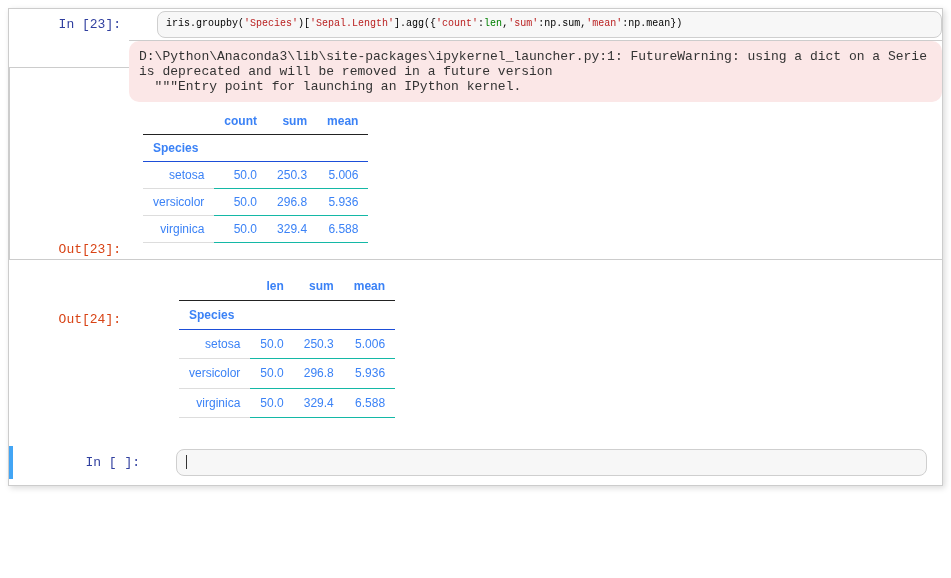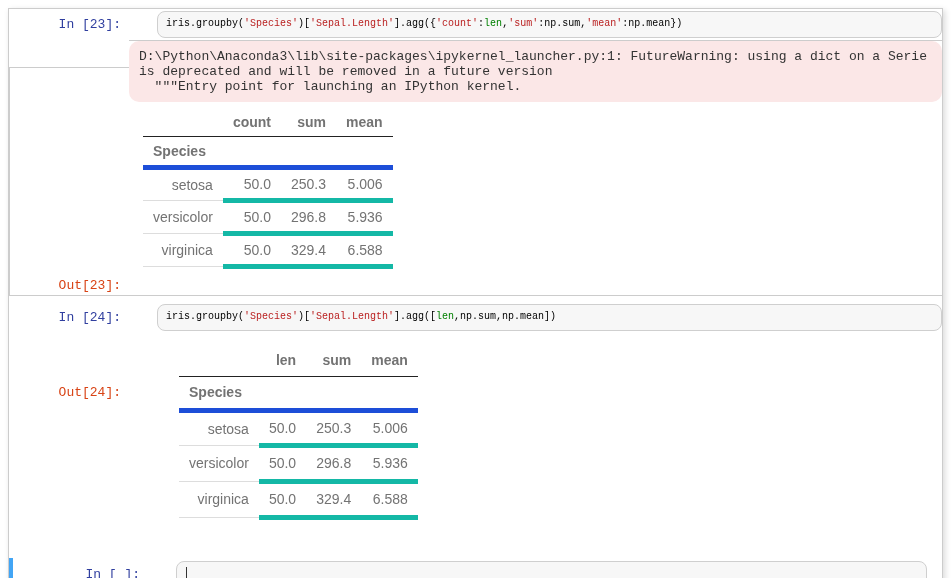--- a/index.html
+++ b/index.html
@@ -61,45 +61,45 @@
       padding: 8px 10px;
       border-radius: 10px;
       white-space: pre-wrap;
       font-family: Menlo, Monaco, "Courier New", monospace;
       font-size: 13px;
       margin: 0;
     }
     .dataframe {
       border-collapse: collapse;
       font-family: "Helvetica Neue", Helvetica, Arial, sans-serif;
-      font-size: 14px;
-      color: #737373;
-      margin: 6px 0 26px 14px;
+      font-size: 12px;
+      color: #3b82f6;
+      margin: 6px 0 16px 14px;
     }
     .dataframe thead th {
       text-align: right;
       font-weight: bold;
       padding: 6px 10px;
       border-bottom: 1px solid #222;
     }
     .dataframe thead tr:first-child th:first-child { text-align: left; }
     .dataframe thead tr.index-row th {
       text-align: left;
-      border-bottom: 5px solid #1d4ed8;
+      border-bottom: 1px solid #1d4ed8;
     }
     .dataframe tbody th {
       text-align: right;
       font-weight: normal;
       padding: 6px 10px;
       border-bottom: 1px solid #ddd;
     }
     .dataframe tbody td {
       text-align: right;
       padding: 6px 10px;
-      border-bottom: 5px solid #14b8a6;
+      border-bottom: 1px solid #14b8a6;
     }
     .selected-cell {
       border-left: 4px solid #42A5F5;
       margin-top: 6px;
       padding: 3px 15px;
     }
     .out-block-wrapper {
       display: flex;
     }
     .out-side {
@@ -188,26 +188,20 @@
             <th>virginica</th>
             <td>50.0</td>
             <td>329.4</td>
             <td>6.588</td>
           </tr>
         </tbody>
       </table>
     </div>
   </div>
 
-  <div class="cell" style="margin-top:6px;">
-    <div class="prompt in-prompt">
-      <span>In  [24]:</span>
-    </div>
-    <div class="input-area"><span class="code-plain">iris.groupby(</span><span class="code-str">'Species'</span><span class="code-plain">)[</span><span class="code-str">'Sepal.Length'</span><span class="code-plain">].agg([</span><span class="code-builtin">len</span><span class="code-plain">,np.sum,np.mean])</span></div>
-  </div>
 
   <div class="cell">
     <div class="prompt out-prompt">
       <span>Out[24]:</span>
     </div>
     <div class="output-area">
       <table class="dataframe">
         <thead>
           <tr>
             <th></th>

